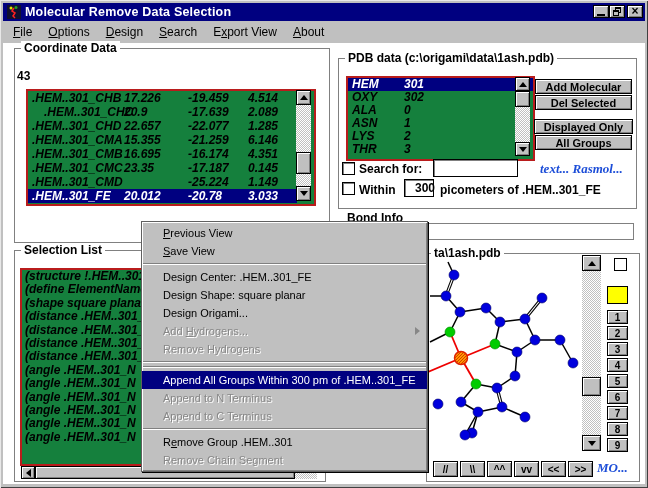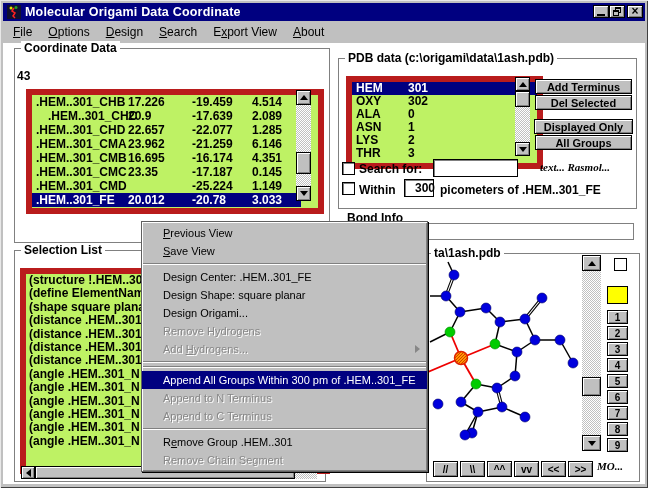--- a/index.html
+++ b/index.html
@@ -16,21 +16,21 @@
           display:flex;align-items:center;justify-content:center;box-sizing:border-box;}
   
   #menubar{left:3px;top:21px;width:642px;height:22px;background:#c0c0c0;display:flex;align-items:center;padding-left:2px;box-sizing:border-box;}
   .mb-item{font-size:12px;color:#000000;padding:0 8px;line-height:22px;}
   
   #client{left:3px;top:43px;width:642px;height:441px;background:#fff;}
   
   .group{position:absolute;border:1px solid #808080;box-shadow:1px 1px 0 #fff, inset 1px 1px 0 #fff;}
   .glabel{position:absolute;top:-8px;left:6px;background:#fff;padding:0 3px;font-weight:bold;font-size:12px;white-space:nowrap;}
   
-  .list{position:absolute;background:#bef264;border:6px solid #b91c1c;overflow:hidden;}
+  .list{position:absolute;background:#15803d;border:2px solid #b91c1c;overflow:hidden;font-style:italic;}
   .lrow{position:relative;height:14px;line-height:14px;font-size:12px;font-weight:bold;white-space:nowrap;}
   .lrow span{position:absolute;top:0;}
   .sel{background:#000080;color:#fff;}
   
   .btn{position:absolute;background:#c0c0c0;border:1px solid #000;
        box-shadow:inset 1px 1px 0 #fff, inset -1px -1px 0 #808080;
        font-weight:bold;font-size:11px;display:flex;align-items:center;justify-content:center;box-sizing:border-box;}
   
   .track{position:absolute;background-color:#fff;
      background-image:linear-gradient(45deg,#c0c0c0 25%,transparent 25%,transparent 75%,#c0c0c0 75%,#c0c0c0),
@@ -44,21 +44,21 @@
   .tri-up{width:0;height:0;border-left:4px solid transparent;border-right:4px solid transparent;border-bottom:5px solid #000;}
   .tri-down{width:0;height:0;border-left:4px solid transparent;border-right:4px solid transparent;border-top:5px solid #000;}
   .tri-left{width:0;height:0;border-top:4px solid transparent;border-bottom:4px solid transparent;border-right:5px solid #000;}
   
   .input{position:absolute;background:#fff;border:1px solid #000;box-shadow:inset 1px 1px 0 #808080;
          font-weight:bold;font-size:12px;line-height:16px;padding-left:10px;box-sizing:border-box;}
   .cb{position:absolute;width:13px;height:13px;background:#fff;border:1px solid #000;
       box-shadow:inset 1px 1px 0 #808080;box-sizing:border-box;}
   .blabel{position:absolute;font-weight:bold;font-size:12px;white-space:nowrap;}
   .rednote{position:absolute;font-family:"Liberation Serif",serif;font-style:italic;font-weight:bold;
-           font-size:11px;color:#000000;white-space:nowrap;}
+           font-size:13px;color:#1d4ed8;white-space:nowrap;}
   
   #ctxmenu{position:absolute;left:141px;top:221px;width:287px;background:#c0c0c0;
            border:1px solid #606060;box-shadow:inset 1px 1px 0 #fff, inset -1px -1px 0 #808080, 1px 1px 0 #000;
            padding:2px 0;z-index:50;box-sizing:border-box;}
   .mi{height:18px;line-height:18px;padding-left:21px;font-size:11px;white-space:nowrap;position:relative;color:#000;}
   .mi.dis{color:#878787;text-shadow:1px 1px 0 #fff;}
   .mi.hl{background:#000080;color:#fff;text-shadow:none;}
   .msep{height:0;border-top:1px solid #808080;border-bottom:1px solid #fff;margin:3px 1px;}
   .subarrow{position:absolute;right:7px;top:5px;width:0;height:0;border-top:4px solid transparent;
             border-bottom:4px solid transparent;border-left:5px solid #878787;}
@@ -80,21 +80,21 @@
 
   <div id="titlebar" class="abs">
     <span class="abs" style="left:4px;top:2px;width:14px;height:14px;">
       <svg width="14" height="14">
           <rect width="14" height="14" fill="#101030"></rect>
           <circle cx="4" cy="3" r="1.5" fill="#e0e000"></circle>
           <circle cx="9" cy="2.5" r="1.5" fill="#20a020"></circle>
           <path d="M7 3 L5 6 L8 8 L6 11 L8 13" stroke="#ff2020" stroke-width="1.5" fill="none"></path>
         </svg>
     </span>
-    <span id="titletext" style="margin-left:22px;">Molecular Origami Data Coordinate</span>
+    <span id="titletext" style="margin-left:22px;">Molecular Remove Data Selection</span>
     <div class="winbtn abs" style="left:590px;top:2px;">
         <div style="width:8px;height:2px;background:#000;margin-top:7px;"></div>
       </div>
     <div class="winbtn abs" style="left:606px;top:2px;">
       <div style="position:relative;width:9px;height:9px;">
         <div style="position:absolute;left:2px;top:0;width:6px;height:6px;border:1px solid #000;border-top-width:2px;box-sizing:border-box;background:#c0c0c0;"></div>
         <div style="position:absolute;left:0;top:3px;width:6px;height:6px;border:1px solid #000;border-top-width:2px;box-sizing:border-box;background:#c0c0c0;"></div>
       </div>
     </div>
     <div class="winbtn abs" style="left:624px;top:2px;font-weight:bold;font-size:12px;">
@@ -134,21 +134,21 @@
         <span style="left: 220px;">2.089</span>
       </div>
       <div class="lrow" style="width: 269px;">
         <span style="left: 4px;">.HEM..301_CHD</span>
         <span style="left: 96px;">22.657</span>
         <span style="left: 160px;">-22.077</span>
         <span style="left: 220px;">1.285</span>
       </div>
       <div class="lrow" style="width: 269px;">
         <span style="left: 4px;">.HEM..301_CMA</span>
-        <span style="left: 96px;">23.962</span>
+        <span style="left: 96px;">15.355</span>
         <span style="left: 160px;">-21.259</span>
         <span style="left: 220px;">6.146</span>
       </div>
       <div class="lrow" style="width: 269px;">
         <span style="left: 4px;">.HEM..301_CMB</span>
         <span style="left: 96px;">16.695</span>
         <span style="left: 160px;">-16.174</span>
         <span style="left: 220px;">4.351</span>
       </div>
       <div class="lrow" style="width: 269px;">
@@ -211,21 +211,21 @@
     </div>
   <div class="track" style="left:515px;top:77px;width:15px;height:79px;">
     <div class="sbtn" style="left:0;top:0;width:15px;height:14px;">
         <div class="tri-up"></div>
       </div>
     <div class="thumb" style="left:0;top:14px;width:15px;height:16px;"></div>
     <div class="sbtn" style="left:0;top:65px;width:15px;height:14px;">
         <div class="tri-down"></div>
       </div>
   </div>
-  <div class="btn" style="left:535px;top:79px;width:97px;height:15px;">Add Terminus</div>
+  <div class="btn" style="left:535px;top:79px;width:97px;height:15px;">Add Molecular</div>
   <div class="btn" style="left:535px;top:95px;width:97px;height:15px;">Del Selected</div>
   <div class="btn" style="left:534px;top:119px;width:99px;height:15px;">Displayed Only</div>
   <div class="btn" style="left:535px;top:135px;width:97px;height:15px;">All Groups</div>
   <div class="cb" style="left:342px;top:162px;"></div>
   <span class="blabel" style="left:359px;top:162px;">Search for:</span>
   <div class="input" style="left:433px;top:159px;width:85px;height:18px;"></div>
   <span class="rednote" style="left:540px;top:161px;">text... Rasmol...</span>
   <div class="cb" style="left:342px;top:182px;"></div>
   <span class="blabel" style="left:359px;top:183px;">Within</span>
   <div class="input" style="left:404px;top:179px;width:30px;height:18px;">300</div>
@@ -359,22 +359,22 @@
     </div>
   <span class="rednote" style="left:597px;top:460px;">MO...</span>
 
   <div id="ctxmenu">
       <div class="mi"><u>P</u>revious View</div>
       <div class="mi"><u>S</u>ave View</div>
       <div class="msep"></div>
       <div class="mi">Design Center: .HEM..301_FE</div>
       <div class="mi">Design Shape: square planar</div>
       <div class="mi">Design Origami...</div>
+      <div class="mi dis">Add <u>H</u>ydrogens...<div class="subarrow"></div></div>
       <div class="mi dis">Remove Hydrogens</div>
-      <div class="mi dis">Add <u>H</u>ydrogens...<div class="subarrow"></div></div>
       <div class="msep"></div>
       <div class="msep"></div>
       <div class="mi hl">Append All Groups Within 300 pm of .HEM..301_FE</div>
       <div class="mi dis">Append to N Terminus</div>
       <div class="mi dis">Append to C Terminus</div>
       <div class="msep"></div>
       <div class="mi">R<u>e</u>move Group .HEM..301</div>
       <div class="mi dis">Remove Chain Segment</div>
     </div>
 

